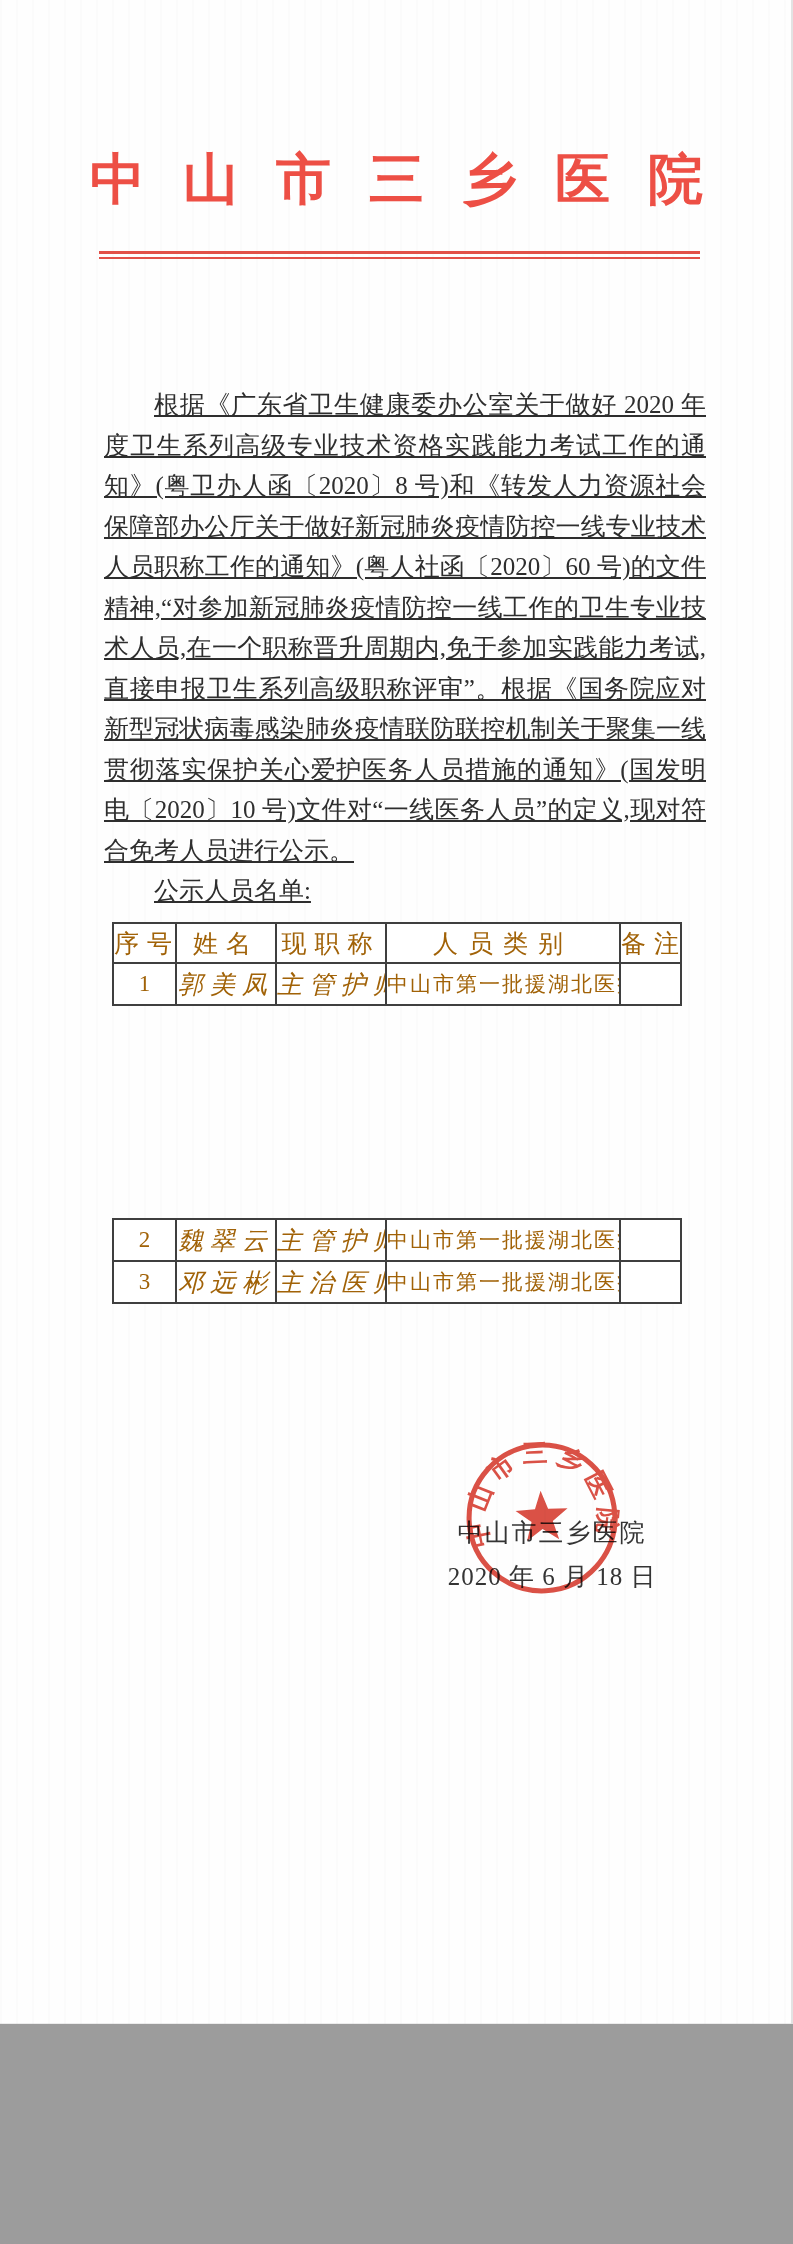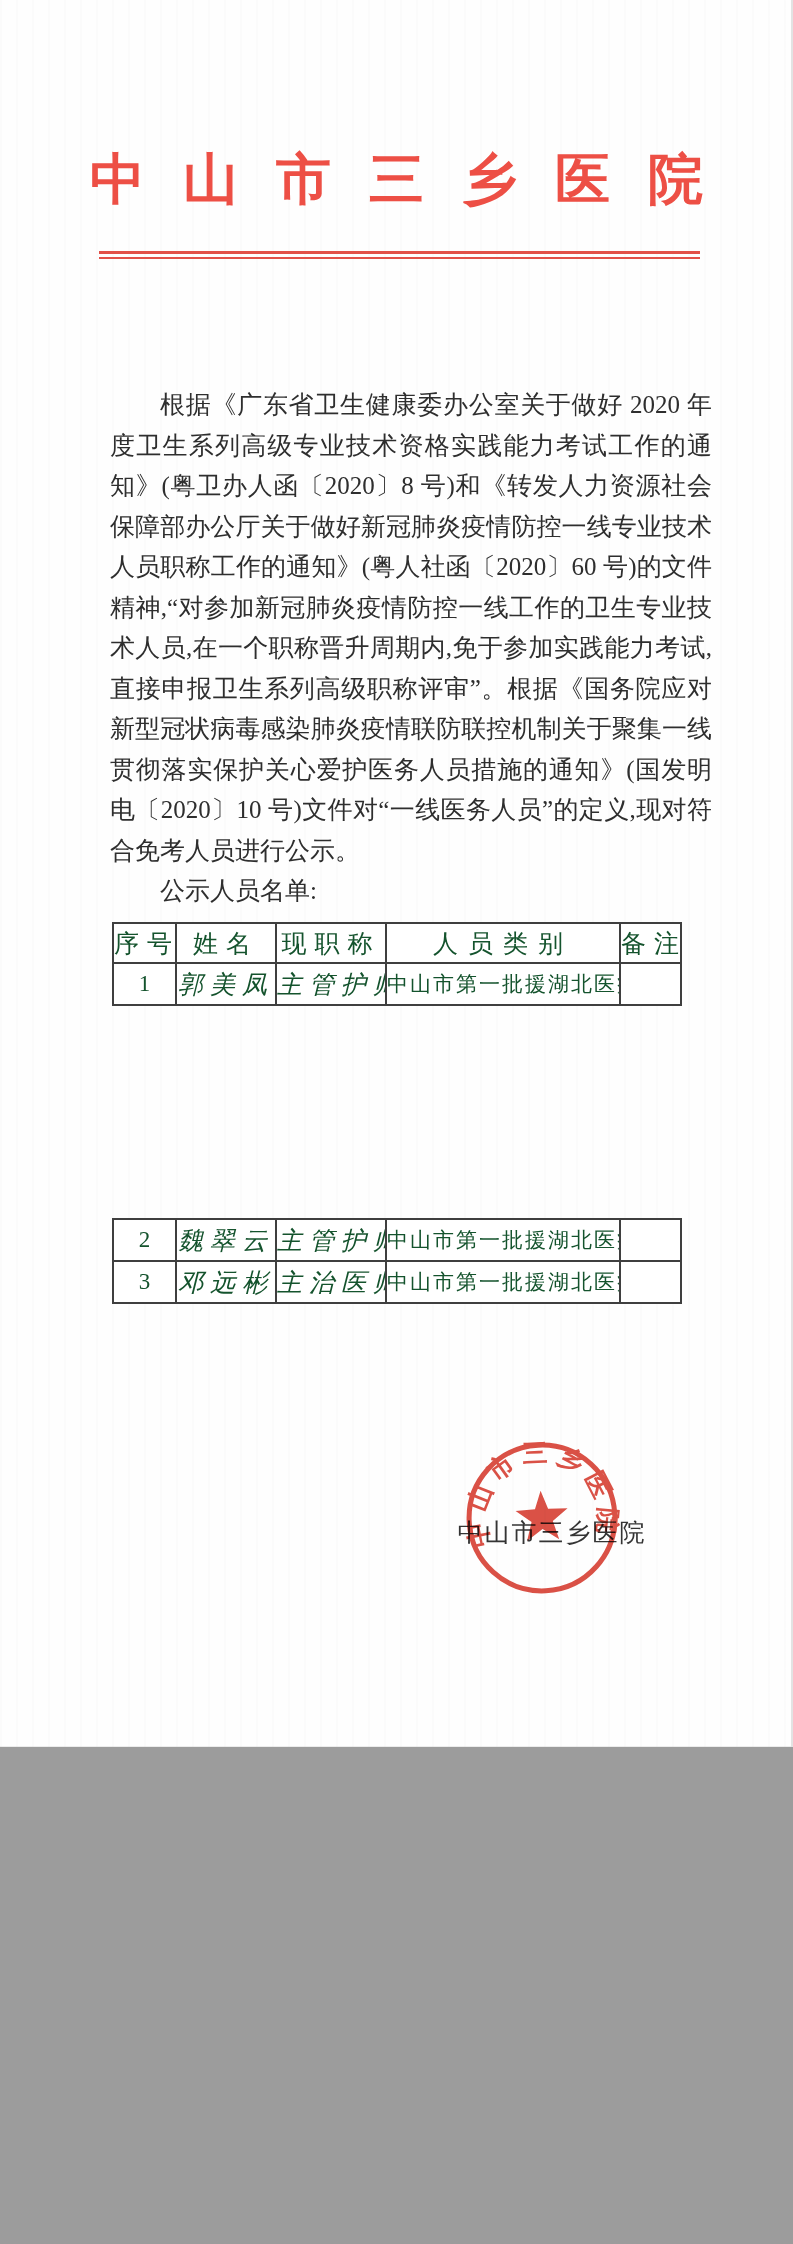--- a/index.html
+++ b/index.html
@@ -5,21 +5,21 @@
   :root{
     --letterhead-red:#ed4f45;
     --rule-red:#e25048;
     --seal-red:#d6392c;
     --body-text:#2e2e2e;
     --border-dark:#3f3f3f;
   }
   html,body{margin:0;padding:0;background:#9c9c9c;}
   .page{
     position:relative;
-    width:793px;height:1747px;
+    width:793px;height:2024px;
     margin:0 auto;
     background:#fefefe;
     font-family:"Liberation Serif","DejaVu Serif",serif;
     color:var(--body-text);
     overflow:hidden;
     box-shadow:inset -2px 0 0 #e3e3e3, inset 0 -1px 0 #ececec;
   }
   
   .page::before{
     content:"";position:absolute;inset:0;pointer-events:none;
@@ -38,38 +38,39 @@
     position:absolute;top:251px;left:99px;width:601px;height:3px;
     border-top:3px solid var(--rule-red);
     border-bottom:2px solid var(--rule-red);
   }
   .doc-title{
     position:absolute;top:267px;left:60px;width:673px;
     text-align:center;color:#1e1e1e;
     font-weight:bold;font-size:31px;line-height:46px;
   }
   .body-block{
-    position:absolute;left:110px;width:602px;
+    position:absolute;left:104px;width:602px;
     font-size:25px;line-height:40.5px;
     text-align:justify;
+    text-decoration:underline;
   }
   .body-block p{margin:0;text-indent:2em;}
   #basis-block{top:385px;}
   #closing-block{top:1310px;}
   .roster-table{
     position:absolute;left:112px;
     border-collapse:collapse;table-layout:fixed;width:568px;
     background:#fff;
   }
   #roster-table-1{top:922px;}
   #roster-table-2{top:1218px;}
   .roster-table th,.roster-table td{
     border:2px solid var(--border-dark);
     text-align:center;vertical-align:middle;
-    font-weight:normal;color:#14532d;
+    font-weight:normal;color:#a16207;
     padding:0;overflow:hidden;white-space:nowrap;
   }
   #roster-table-1 th{height:38px;font-size:25px;letter-spacing:8px;}
   #roster-table-1 th.c3{letter-spacing:10px;}
   #roster-table-1 td{height:40px;}
   #roster-table-2 td{height:40px;}
   .roster-table td.c0{font-size:23px;}
   .roster-table td.c1,.roster-table td.c2{font-size:25px;letter-spacing:7px;font-style:italic;}
   .roster-table td.c3{font-size:21px;letter-spacing:2px;}
   .signature-block{
@@ -152,20 +153,21 @@
           <td class="c2">主治医师</td>
           <td class="c3">中山市第一批援湖北医疗队</td>
           <td class="c4"></td>
         </tr>
       </tbody>
   </table>
 
 
   <div class="signature-block">
     <div class="signature-org">中山市三乡医院</div>
+    <div class="signature-date">2020 年 6 月 18 日</div>
   </div>
 
   <svg class="seal" viewBox="0 0 160 160" xmlns="http://www.w3.org/2000/svg">
     <circle cx="80" cy="80" r="72" fill="none" stroke="#d6392c" stroke-width="5"></circle>
     <polygon fill="#d6392c" points="80,53 86.5,71.1 105.7,71.7 90.5,83.4 95.9,101.8 80,91 64.1,101.8 69.5,83.4 54.3,71.7 73.5,71.1"></polygon>
     <path id="seal-arc" d="M 37,116 A 56 56 0 1 1 123,116" fill="none"></path>
     <text font-size="25" font-weight="bold" fill="#d6392c" letter-spacing="7" font-family="Liberation Serif, serif">
       <textPath href="#seal-arc" startOffset="50%" text-anchor="middle">中山市三乡医院</textPath>
     </text>
   </svg>

